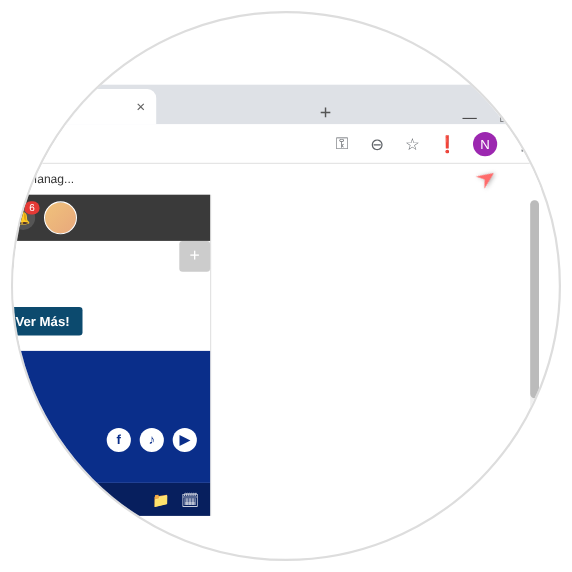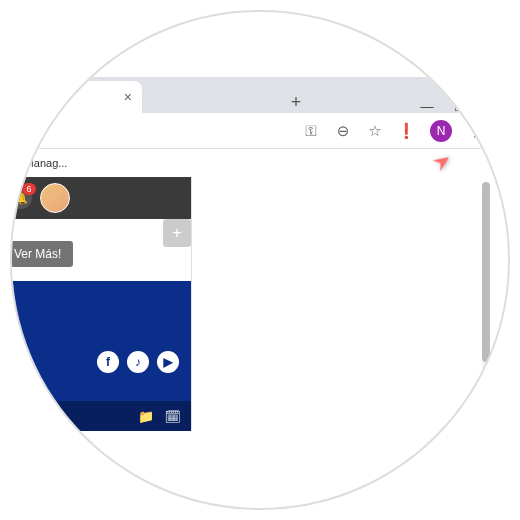--- a/index.html
+++ b/index.html
@@ -24,21 +24,21 @@
     
     .bmbar { position: absolute; top: 137px; left: 90px; right: 20px; height: 28px; background: #fff; display: flex; align-items: center; padding-left: 0; font-size: 11px; color: #333; }
     
     
     .panel { position: absolute; top: 165px; left: 90px; width: 190px; background: #fff; border-right: 1px solid #e0e0e0; }
     .panel-top { height: 42px; background: #3a3a3a; display: flex; align-items: center; padding: 0 8px; gap: 8px; position: relative; }
     .bell { width: 22px; height: 22px; border-radius: 50%; background: #555; position: relative; display: flex; align-items: center; justify-content: center; color: #ccc; font-size: 12px; }
     .badge { position: absolute; top: -4px; right: -4px; background: #e53935; color: #fff; font-size: 9px; border-radius: 8px; padding: 1px 4px; min-width: 14px; text-align: center; }
     .user-av { width: 30px; height: 30px; border-radius: 50%; background: linear-gradient(135deg,#f0c27b,#e8a87c); border: 1px solid #fff; }
     .panel-add { position: absolute; right: 0; top: 42px; width: 28px; height: 28px; background: #ccc; display: flex; align-items: center; justify-content: center; color: #fff; font-size: 16px; border-radius: 3px; }
-    .verbtn { margin-top: 22px; background: #737373; color: #fff; font-size: 12px; padding: 6px 12px; border-radius: 3px; display: inline-block; }
+    .verbtn { margin-top: 60px; background: #0c4a6e; color: #fff; font-size: 12px; padding: 6px 12px; border-radius: 3px; display: inline-block; font-weight: bold; }
     .blueblock { margin-top: 14px; background: #0a2e8a; height: 120px; position: relative; }
     .socials { position: absolute; bottom: 28px; right: 12px; display: flex; gap: 8px; }
     .soc { width: 22px; height: 22px; border-radius: 50%; background: #fff; color: #0a2e8a; display: flex; align-items: center; justify-content: center; font-size: 12px; font-weight: bold; }
     .bluefooter { background: #071f5e; height: 30px; display: flex; align-items: center; justify-content: flex-end; gap: 10px; padding-right: 10px; color: #fff; font-size: 13px; }
     
     
     .scrollbar { position: absolute; right: 22px; top: 170px; width: 8px; height: 230px; background: #f0f0f0; border-radius: 4px; }
     .thumb { width: 8px; height: 180px; background: #bbb; border-radius: 4px; }
     
     

